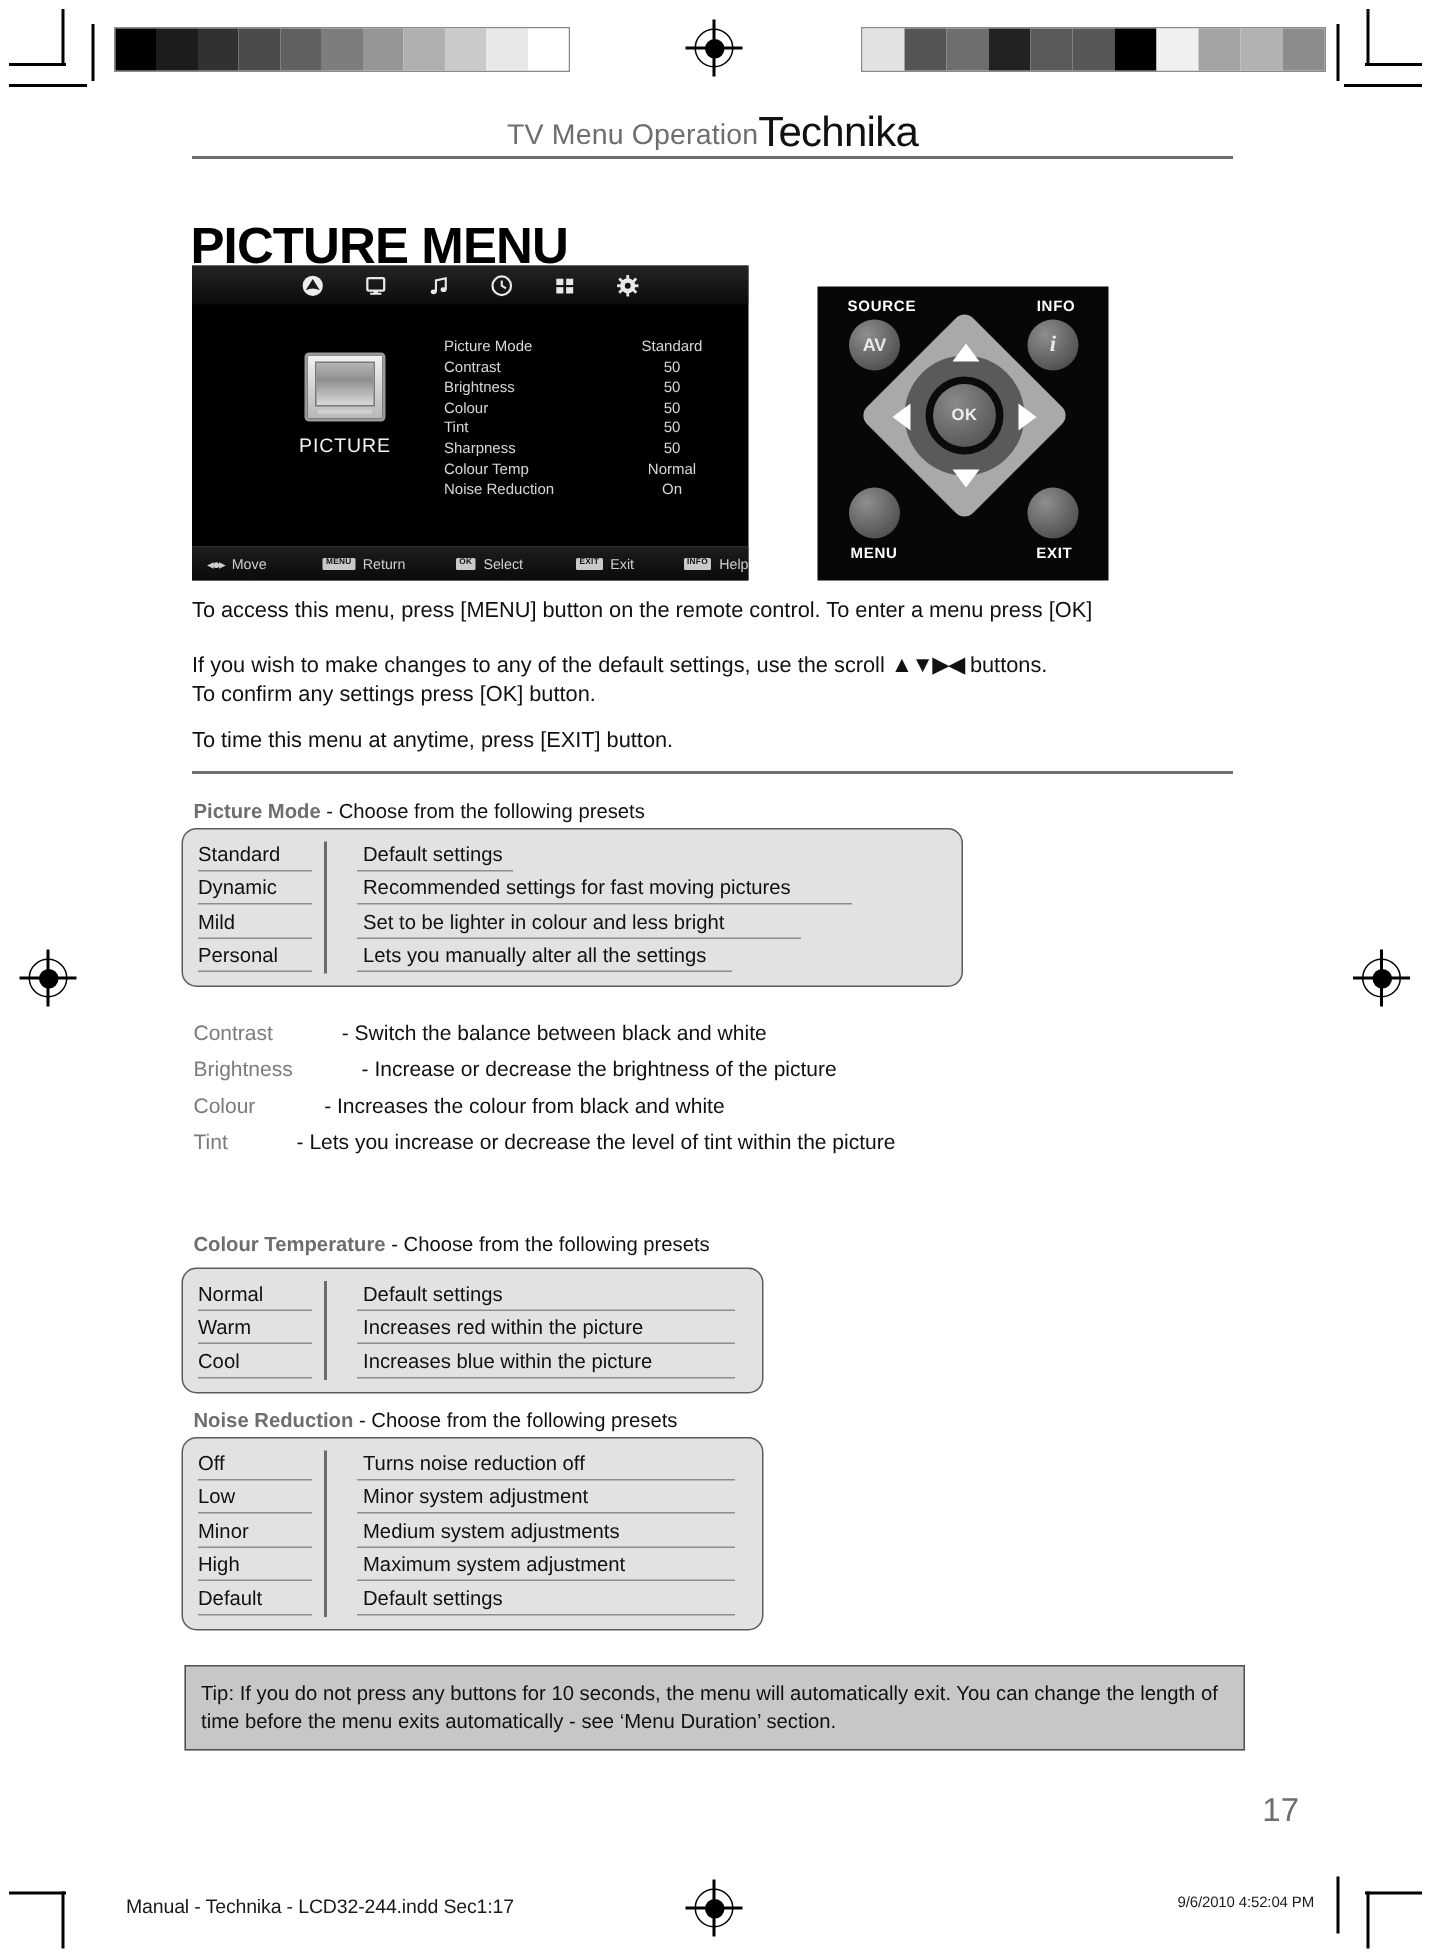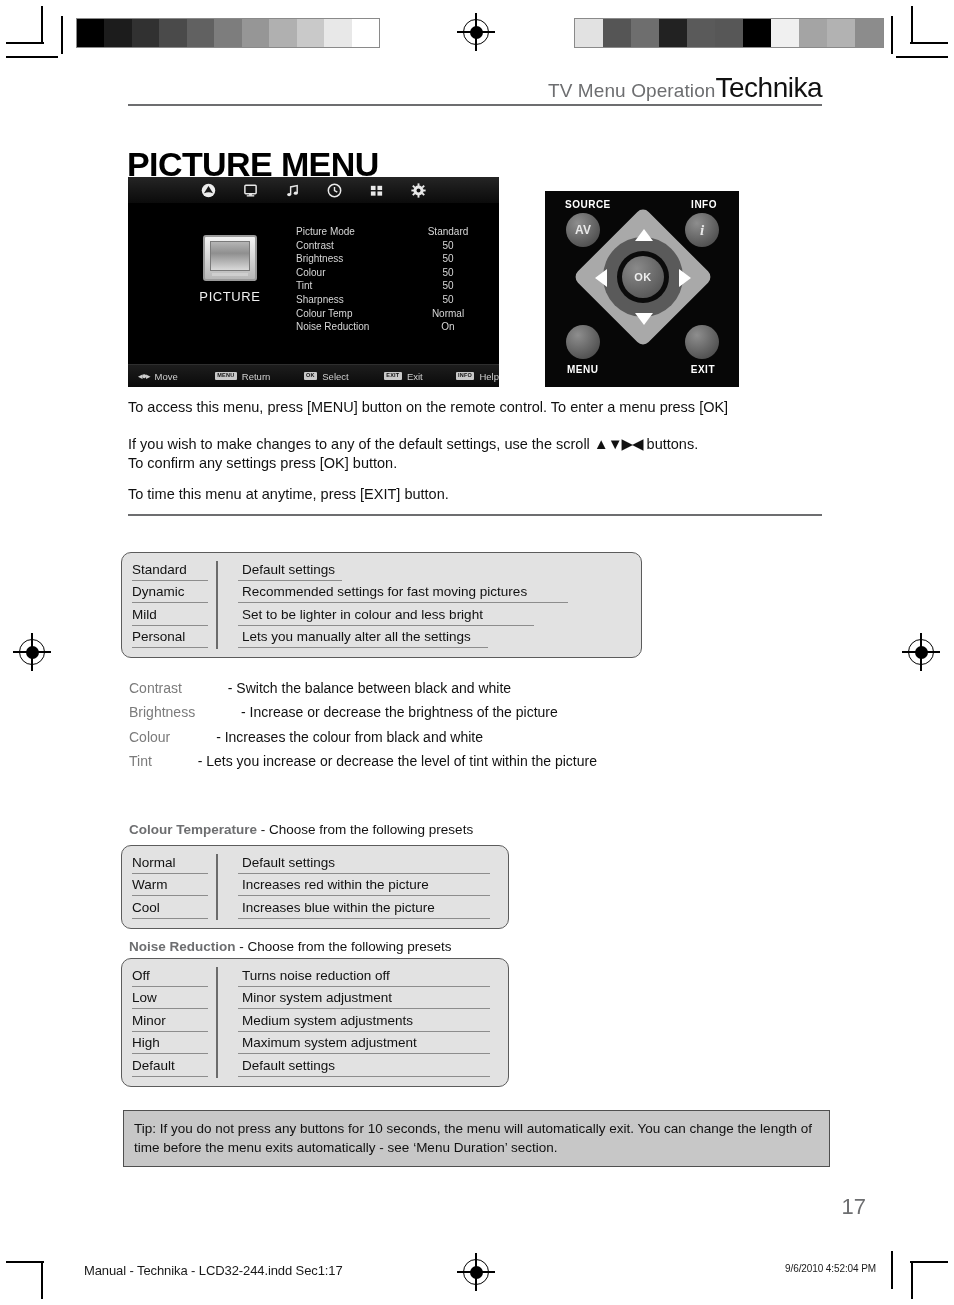--- a/index.html
+++ b/index.html
@@ -63,21 +63,21 @@
     left: 0; top: 0;
     width: 954px; height: 1305px;
   }
 
   .header-row {
     position: absolute;
     left: 128px; top: 74px;
     width: 694px;
     display: flex;
     align-items: flex-end;
-    justify-content: flex-end;
+    justify-content: center;
   }
   .header-title {
     font-size: 19px;
     color: #6d6e70;
     letter-spacing: 0.1px;
   }
   .brand {
     font-family: "Liberation Sans", sans-serif;
     font-size: 28px;
     letter-spacing: -0.5px;
@@ -638,20 +638,23 @@
   </div>
 
   <div class="body-copy p1">To access this menu, press [MENU] button on the remote control. To enter a menu press [OK]</div>
   <div class="body-copy p2">
     <span>If you wish to make changes to any of the default settings, use the scroll</span><span class="arrow-glyphs">▲▼▶◀</span><span>buttons.</span>
     <div>To confirm any settings press [OK] button.</div>
   </div>
   <div class="body-copy p3">To time this menu at anytime, press [EXIT] button.</div>
   <div class="section-rule"></div>
 
+  <div class="tbl-caption" style="top:532px;">
+    <span class="term">Picture Mode</span><span class="desc"> - Choose from the following presets</span>
+  </div>
   <div class="tbl" id="tbl-picture-mode" style="top:552px;width:521px;">
       <div class="tbl-divider" style="left: 94px;"></div>
       <div class="tbl-row">
         <span class="k">Standard</span>
         <span class="d">Default settings</span>
         <span class="rule-k" style="width: 76px;"></span>
         <span class="rule-d" style="left: 116px; width: 104px;"></span>
       </div>
       <div class="tbl-row">
         <span class="k">Dynamic</span>

